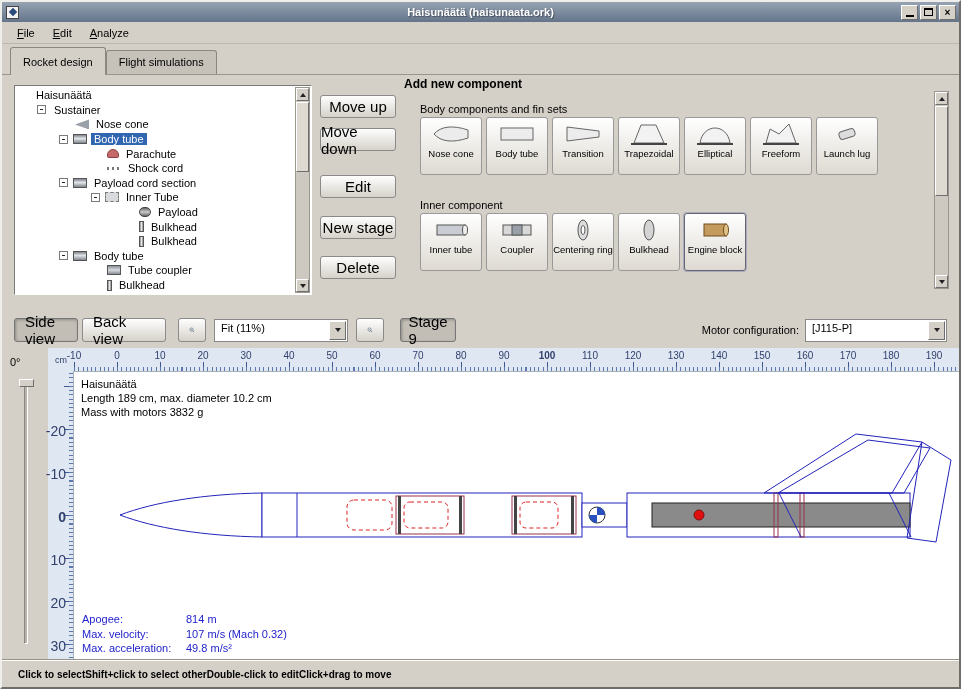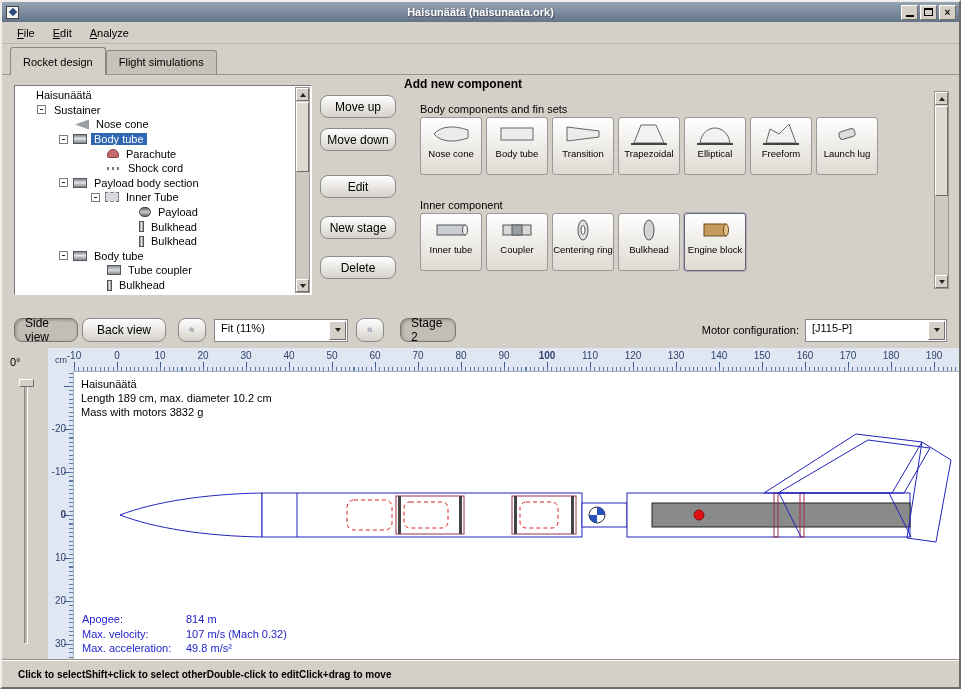--- a/index.html
+++ b/index.html
@@ -56,22 +56,22 @@
 
   .vsb { position:absolute; width:15px; background:#cdc9c1; border:1px solid #9a968e; }
   .sb-btn { position:absolute; left:0; width:13px; height:13px; background:#d4d0c8;
             border:1px solid; border-color:#fff #6e6e6e #6e6e6e #fff; display:flex; align-items:center; justify-content:center; }
   .sb-btn.up { top:0; } .sb-btn.down { bottom:0; }
   .tri-up { width:0; height:0; border-left:3px solid transparent; border-right:3px solid transparent; border-bottom:4px solid #222; }
   .tri-down { width:0; height:0; border-left:3px solid transparent; border-right:3px solid transparent; border-top:4px solid #222; }
   .sb-thumb { position:absolute; left:0; width:13px; background:#dedad2;
               border:1px solid; border-color:#fff #6e6e6e #6e6e6e #fff; }
 
-  .btn { background:linear-gradient(#fefefe,#d6d2ca); border:1px solid #8a8a8a; border-radius:8px;
-         font-size:12px; color:#000; display:flex; align-items:center; justify-content:center; }
+  .btn { background:linear-gradient(#fefefe,#d6d2ca); border:1px solid #8a8a8a; border-radius:3px;
+         font-size:15px; color:#000; display:flex; align-items:center; justify-content:center; }
   .btn.pressed { background:#c2beb6; box-shadow:inset 1px 1px 3px rgba(0,0,0,.28); border-color:#777; }
   .action-col { position:absolute; left:318px; top:10px; width:76px; }
   .action-col .btn { position:absolute; left:0; width:76px; height:23px; }
 
   .add-panel { position:absolute; left:402px; top:2px; width:546px; height:224px; }
   .ap-title { font-size:12px; font-weight:bold; color:#000; }
   .ap-sec { position:absolute; font-size:11px; color:#000; }
   .crow { position:absolute; left:16px; display:flex; gap:4px; }
   .cbtn { width:62px; height:58px; background:linear-gradient(#ffffff,#dedad2); border:1px solid #999;
           border-radius:3px; display:flex; flex-direction:column; align-items:center; padding-top:3px; }
@@ -105,21 +105,21 @@
             background-image:
               repeating-linear-gradient(to right,#5b79ad 0 1px,transparent 1px 4.3px),
               repeating-linear-gradient(to right,#40598c 0 1px,transparent 1px 43px);
             background-size:100% 5px,100% 10px; background-position:0 100%,0 100%; background-repeat:no-repeat; }
   .hnum { position:absolute; top:2px; transform:translateX(-50%); font-size:10px; color:#33406e; }
   .vruler { position:absolute; left:46px; top:370px; width:26px; height:288px; background:#dfe8f2;
             background-image:
               repeating-linear-gradient(to bottom,#5b79ad 0 1px,transparent 1px 4.3px),
               repeating-linear-gradient(to bottom,#40598c 0 1px,transparent 1px 43px);
             background-size:5px 100%,10px 100%; background-position:right 0 top 1px,right 0 top 14px; background-repeat:no-repeat; }
-  .vnum { position:absolute; right:8px; font-size:10px; color:#33406e; }
+  .vnum { position:absolute; right:8px; font-size:14px; color:#33406e; }
   .emph { font-weight:bold; }
 
   .canvas { position:absolute; left:72px; top:370px; width:885px; height:288px; background:#fff; outline:1px solid #a8b0b8; }
   .canvas svg { position:absolute; left:0; top:0; }
   .info-tl { position:absolute; left:7px; top:5px; font-size:11px; line-height:14px; color:#000; }
   .stab { position:absolute; right:7px; top:5px; font-size:11px; line-height:13.5px; color:#000; }
   .stab-row { display:flex; justify-content:flex-end; align-items:center; gap:4px; }
   .stab-mach { font-size:9.5px; color:#555; text-align:right; }
   .cg-dot { width:10px; height:10px; border-radius:50%; border:1px solid #333;
             background:conic-gradient(#2a52be 0 90deg,#fff 90deg 180deg,#2a52be 180deg 270deg,#fff 270deg); }
@@ -190,21 +190,21 @@
             <span class="tico chute"></span>
             <span class="tlabel">Parachute</span>
           </div>
         <div class="trow" style="padding-left:90px">
             <span class="tico cord"></span>
             <span class="tlabel">Shock cord</span>
           </div>
         <div class="trow" style="padding-left:42px">
             <span class="exp"></span>
             <span class="tico tube"></span>
-            <span class="tlabel">Payload body section</span>
+            <span class="tlabel">Payload cord section</span>
           </div>
         <div class="trow" style="padding-left:74px">
             <span class="exp"></span>
             <span class="tico inner"></span>
             <span class="tlabel">Inner Tube</span>
           </div>
         <div class="trow" style="padding-left:122px">
             <span class="tico payload"></span>
             <span class="tlabel">Payload</span>
           </div>
@@ -367,21 +367,21 @@
           <span class="tri-down"></span>
         </span>
     </div>
     <div class="btn sqbtn" style="margin-left:8px">
       <svg width="20" height="20" viewBox="0 0 20 20">
           <circle cx="8.5" cy="8.5" r="5.5" fill="none" stroke="#334a6e" stroke-width="1.6"></circle>
           <line x1="12.6" y1="12.6" x2="17" y2="17" stroke="#334a6e" stroke-width="2"></line>
           <line x1="6" y1="8.5" x2="11" y2="8.5" stroke="#334a6e"></line>
         </svg>
     </div>
-    <div class="btn pressed" style="width:56px; margin-left:16px">Stage 2</div>
+    <div class="btn pressed" style="width:56px; margin-left:16px">Stage 9</div>
     <div style="margin-left:auto; display:flex; align-items:center; gap:6px;">
       <span class="lbl">Motor configuration:</span>
       <div class="combo" style="width:142px">
         <span>[J115-P]</span>
         <span class="carrow">
             <span class="tri-down"></span>
           </span>
       </div>
     </div>
   </div>

